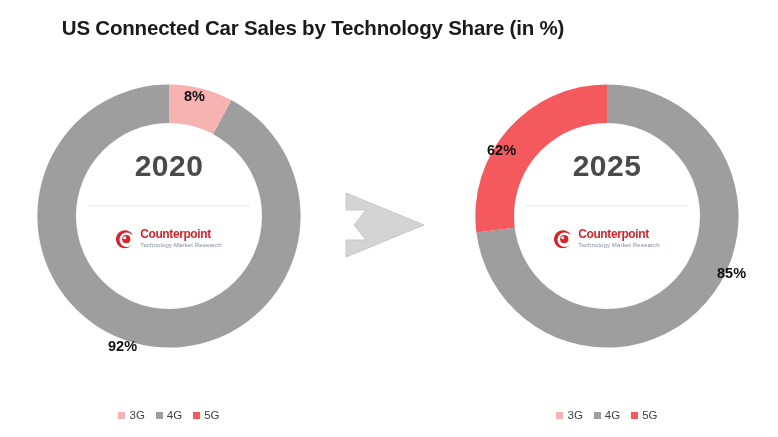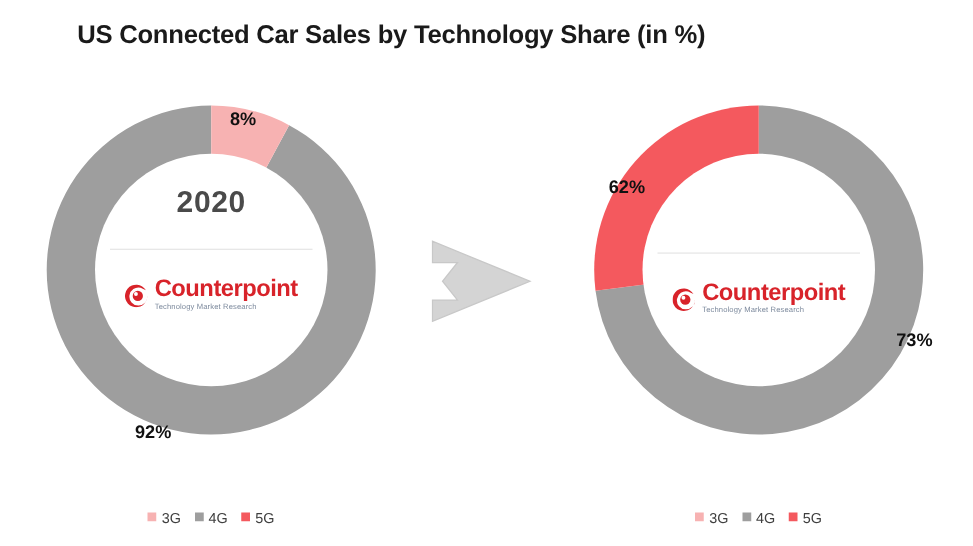--- a/index.html
+++ b/index.html
@@ -51,21 +51,21 @@
   .donut-center {
     position: absolute;
     left: 50%;
     top: 50%;
     transform: translate(-50%, -50%);
     width: 186px;
     text-align: center;
     pointer-events: none;
   }
   .year-label {
-    font-size: 24px;
+    font-size: 30px;
     font-weight: bold;
     color: #4a4a4a;
     letter-spacing: 0.5px;
     margin-top: -34px;
   }
   .center-divider {
     width: 162px;
     height: 1px;
     background: #e6e6e6;
     margin: 22px auto 0 auto;
@@ -79,21 +79,21 @@
     justify-content: center;
     gap: 4px;
   }
   .logo-mark {
     width: 20px;
     height: 20px;
     flex: 0 0 20px;
   }
   .logo-text { text-align: left; line-height: 1; }
   .logo-name {
-    font-size: 19px;
+    font-size: 12px;
     font-weight: bold;
     color: #D8232A;
     letter-spacing: -0.4px;
     line-height: 1;
   }
   .logo-tagline {
     font-size: 6.1px;
     color: #7e8b9e;
     letter-spacing: 0.1px;
     margin-top: 2px;
@@ -131,21 +131,21 @@
     display: flex;
     justify-content: center;
     align-items: center;
     gap: 11px;
   }
   #legend-2020 { left: 14px; }
   #legend-2025 { left: 452px; }
 
   .legend-item {
     display: flex;
-    align-items: flex-start;
+    align-items: center;
     gap: 4px;
   }
   .legend-swatch {
     width: 7px;
     height: 7px;
     display: inline-block;
   }
   .legend-text {
     font-size: 11.5px;
     color: #3f3f3f;
@@ -203,38 +203,39 @@
 
       <path d="M 0 0 L 0 -131.6 A 131.6 131.6 0 1 1 -130.6 16.5 Z" fill="#9E9E9E"></path>
 
       <path d="M 0 0 L -130.6 16.5 A 131.6 131.6 0 0 1 0 -131.6 Z" fill="#F4595E"></path>
 
       <circle cx="0" cy="0" r="93" fill="#ffffff"></circle>
     </g>
   </svg>
 
   <div class="donut-center">
+    <div class="year-label">2025</div>
     <div class="center-divider"></div>
     <div class="logo-wrap">
       <svg class="logo-mark" viewBox="0 0 40 40">
         <path d="M33.5 12.5 A18 18 0 1 0 36 21.5 A14.5 14.5 0 1 1 25 8.5 Z" fill="#D8232A"></path>
         <circle cx="20.5" cy="21.5" r="8.2" fill="#D8232A"></circle>
         <circle cx="17.5" cy="18.5" r="3.1" fill="#ffffff"></circle>
       </svg>
       <div class="logo-text">
         <div class="logo-name">Counterpoint</div>
         <div class="logo-tagline">Technology Market Research</div>
       </div>
     </div>
   </div>
 </div>
 
 <div class="pct-label" id="pct-2025-small">62%</div>
 
-<div class="pct-label" id="pct-2025-large">73%</div>
+<div class="pct-label" id="pct-2025-large">85%</div>
 
 <div class="legend" id="legend-2020">
   <div class="legend-item">
     <span class="legend-swatch" style="background:#F7B2B2"></span>
     <span class="legend-text">3G</span>
   </div>
   <div class="legend-item">
     <span class="legend-swatch" style="background:#9E9E9E"></span>
     <span class="legend-text">4G</span>
   </div>

